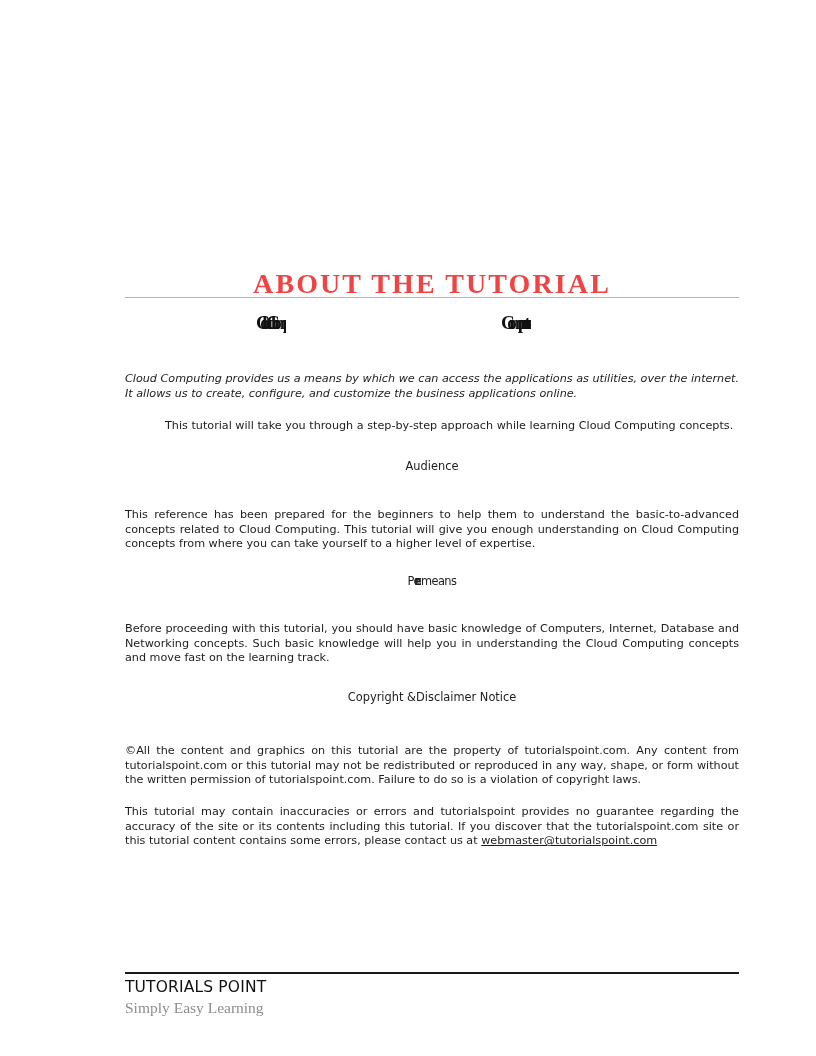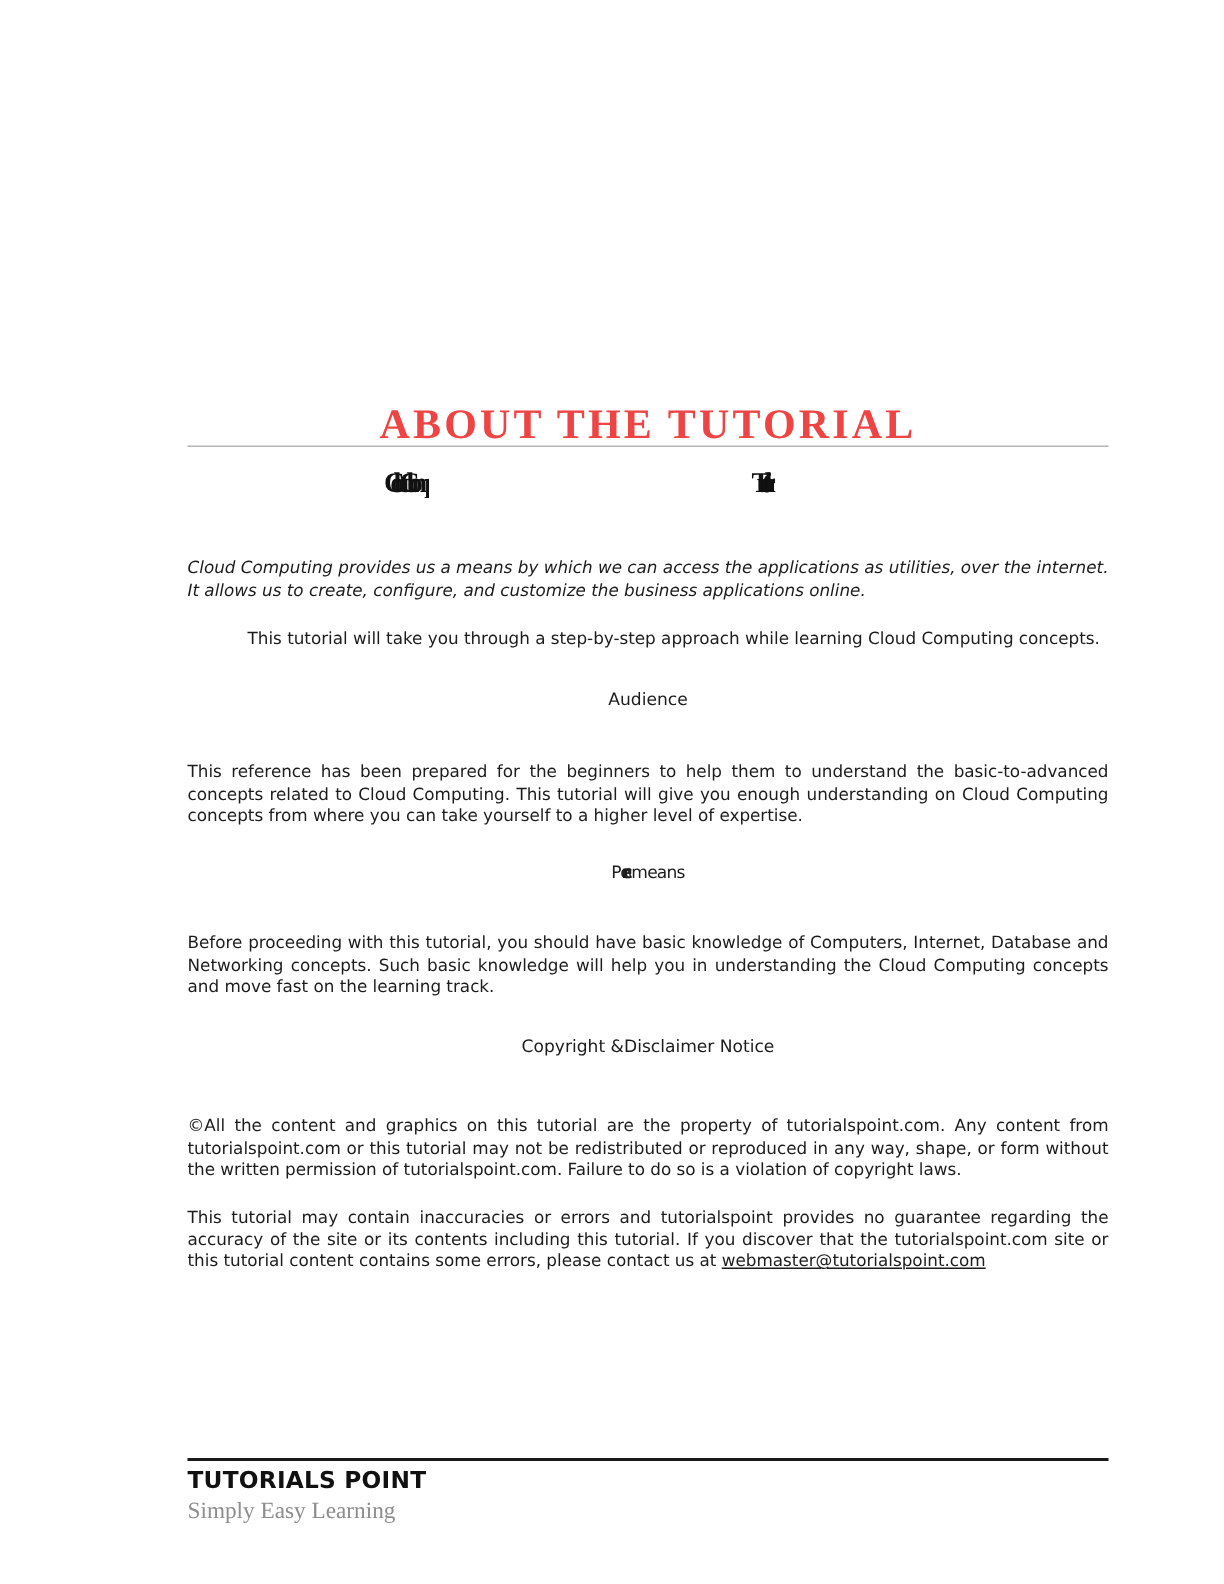--- a/index.html
+++ b/index.html
@@ -153,21 +153,21 @@
     top: 972px;
     width: 614px;
     height: 1.6px;
     background: #1a1a1a;
   }
   .footer-brand {
     position: absolute;
     left: 125px;
     top: 978px;
     font-family: "DejaVu Sans", sans-serif;
-    font-weight: bold;
+    font-weight: normal;
     font-size: 15.5px;
     letter-spacing: 0.15px;
     color: #111111;
     white-space: nowrap;
   }
   .footer-tagline {
     position: absolute;
     left: 125px;
     top: 999px;
     font-family: Liberation Serif, serif;
@@ -182,21 +182,21 @@
 <div class="page">
 
   <div class="content">
 
     <h1 class="doc-title">ABOUT THE TUTORIAL</h1>
 
     <div class="title-rule"></div>
 
     <div class="subtitle-row">
       <div class="glyph-blob left">Cloud Computing</div>
-      <div class="glyph-blob right">Tutorial</div>
+      <div class="glyph-blob right">Computers</div>
     </div>
 
     <p class="para" style="top:361px;font-style:italic;">Cloud Computing provides us a means by which we can access the applications as utilities, over the internet. It allows us to create, configure, and customize the business applications online.</p>
 
     <p class="para no-justify" style="top:408px;">This tutorial will take you through a step-by-step approach while learning Cloud Computing concepts.</p>
 
     <div class="section-head" style="top:459px;">Audience</div>
 
     <p class="para" style="top:497px;">This reference has been prepared for the beginners to help them to understand the basic-to-advanced concepts related to Cloud Computing. This tutorial will give you enough understanding on Cloud Computing concepts from where you can take yourself to a higher level of expertise.</p>
 

